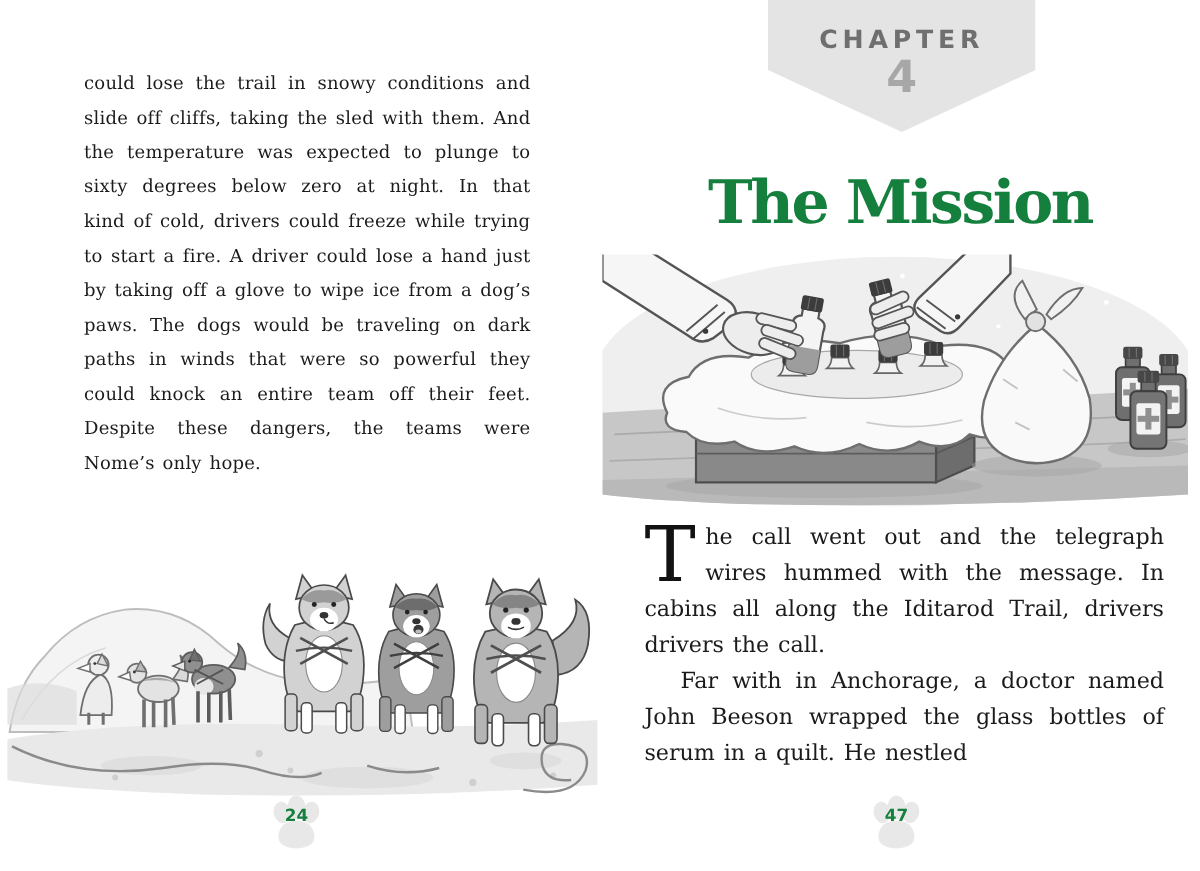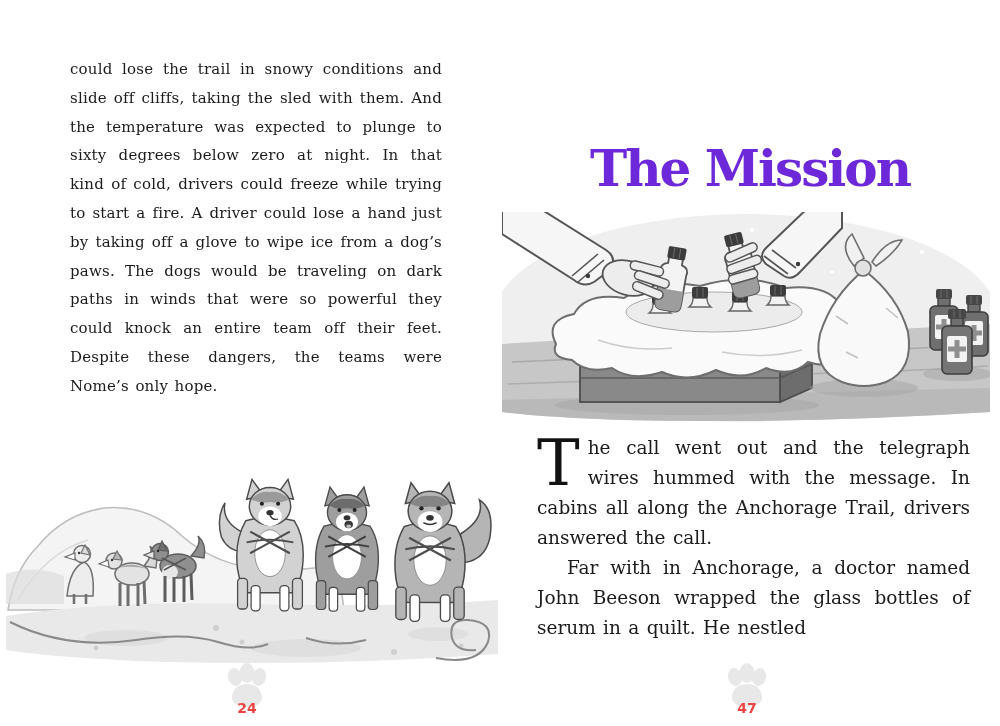--- a/index.html
+++ b/index.html
@@ -14,35 +14,35 @@
 
   
   .banner{position:absolute;left:640px;top:0;width:223px;height:110px;background:#e4e4e4;
           clip-path:polygon(0 0,100% 0,100% 53%,50% 100%,0 53%);text-align:center}
   .banner .chapter{margin-top:21px;font-family:"DejaVu Sans",sans-serif;font-weight:bold;
                    font-size:21px;letter-spacing:4px;color:#6f6f6f}
   .banner .num{font-family:"DejaVu Sans",sans-serif;font-weight:bold;font-size:37px;
                line-height:40px;color:#a7a7a7}
 
   .title{position:absolute;left:510px;top:139px;width:480px;text-align:center;
-         font-weight:bold;font-size:50px;letter-spacing:-2px;color:#6d28d9}
+         font-weight:bold;font-size:50px;letter-spacing:-2px;color:#15803d}
 
   
   .right-text{position:absolute;left:537px;top:433px;width:433px;
               font-size:18.5px;line-height:30px;text-align:justify;word-spacing:1.5px}
   .right-text p{margin:0}
   .right-text p.indent{text-indent:30px}
   .dropcap{float:left;font-size:64px;line-height:50px;padding:5px 8px 0 0;color:#121212}
 
   
   .paw{position:absolute;width:54px;height:54px}
   .paw-left{left:220px;top:662px}
   .paw-right{left:720px;top:662px}
-  .paw .num{position:absolute;left:0;top:38px;width:100%;text-align:center;
-            font-family:"DejaVu Sans",sans-serif;font-weight:bold;font-size:14px;color:#ef4444}
+  .paw .num{position:absolute;left:0;top:10px;width:100%;text-align:center;
+            font-family:"DejaVu Sans",sans-serif;font-weight:bold;font-size:14px;color:#15803d}
 
   .illo-left{position:absolute;left:6px;top:452px}
   .illo-right{position:absolute;left:502px;top:212px}
   svg{display:block}
 </style>
 </head>
 <body>
 
 <div class="spread">
 
@@ -184,20 +184,24 @@
   <div class="paw paw-left">
     <svg width="54" height="54" viewBox="0 0 54 54">
       <ellipse cx="15" cy="15" rx="7" ry="9" fill="#e8e8e8" transform="rotate(-14 15 15)"></ellipse>
       <ellipse cx="27" cy="11" rx="7.5" ry="10" fill="#e8e8e8"></ellipse>
       <ellipse cx="39" cy="15" rx="7" ry="9" fill="#e8e8e8" transform="rotate(14 39 15)"></ellipse>
       <path d="M27,22 Q40,22 42,34 Q43,44 27,45 Q11,44 12,34 Q14,22 27,22 Z" fill="#e8e8e8"></path>
     </svg>
     <div class="num">24</div>
   </div>
 
+  <div class="banner">
+    <div class="chapter">CHAPTER</div>
+    <div class="num">4</div>
+  </div>
 
   <div class="title">The Mission</div>
 
   <svg class="illo-right" width="488" height="218" viewBox="0 0 488 218" aria-hidden="true">
     <ellipse cx="244" cy="106" rx="252" ry="104" fill="#efefef"></ellipse>
     <circle cx="60" cy="30" r="2" fill="#ffffff"></circle>
       <circle cx="420" cy="40" r="2" fill="#ffffff"></circle>
     <circle cx="250" cy="18" r="2" fill="#ffffff"></circle>
       <circle cx="330" cy="60" r="1.8" fill="#ffffff"></circle>
 
@@ -322,21 +326,21 @@
         <rect x="-15" y="0" width="30" height="48" rx="5" fill="#757575" stroke="#3e3e3e" stroke-width="1.6"></rect>
         <rect x="-10" y="10" width="20" height="26" rx="2" fill="#f3f3f3"></rect>
         <rect x="-2.5" y="14" width="5" height="18" fill="#8f8f8f"></rect>
           <rect x="-9" y="20.5" width="18" height="5" fill="#8f8f8f"></rect>
       </g>
     </g>
   </svg>
 
   <div class="right-text">
     <p>
-      <span class="dropcap">T</span><span>he call went out and the telegraph wires hummed with the message. In cabins all along the Anchorage Trail, drivers answered the call.</span>
+      <span class="dropcap">T</span><span>he call went out and the telegraph wires hummed with the message. In cabins all along the Iditarod Trail, drivers drivers the call.</span>
     </p>
     <p class="indent">Far with in Anchorage, a doctor named John Beeson wrapped the glass bottles of serum in a quilt. He nestled</p>
   </div>
 
   <div class="paw paw-right">
     <svg width="54" height="54" viewBox="0 0 54 54">
       <ellipse cx="15" cy="15" rx="7" ry="9" fill="#e8e8e8" transform="rotate(-14 15 15)"></ellipse>
       <ellipse cx="27" cy="11" rx="7.5" ry="10" fill="#e8e8e8"></ellipse>
       <ellipse cx="39" cy="15" rx="7" ry="9" fill="#e8e8e8" transform="rotate(14 39 15)"></ellipse>
       <path d="M27,22 Q40,22 42,34 Q43,44 27,45 Q11,44 12,34 Q14,22 27,22 Z" fill="#e8e8e8"></path>

